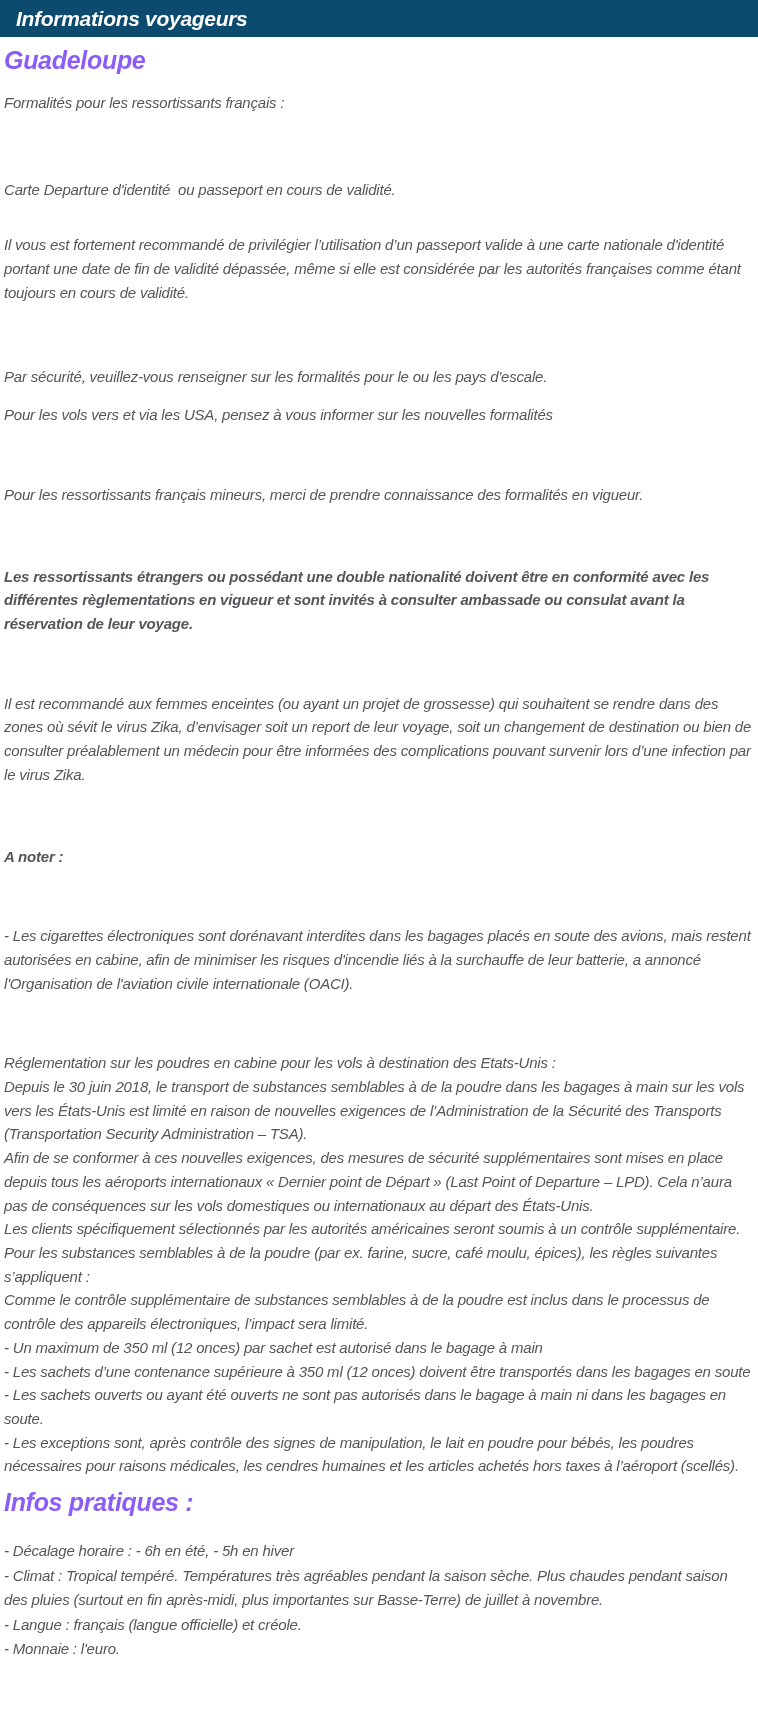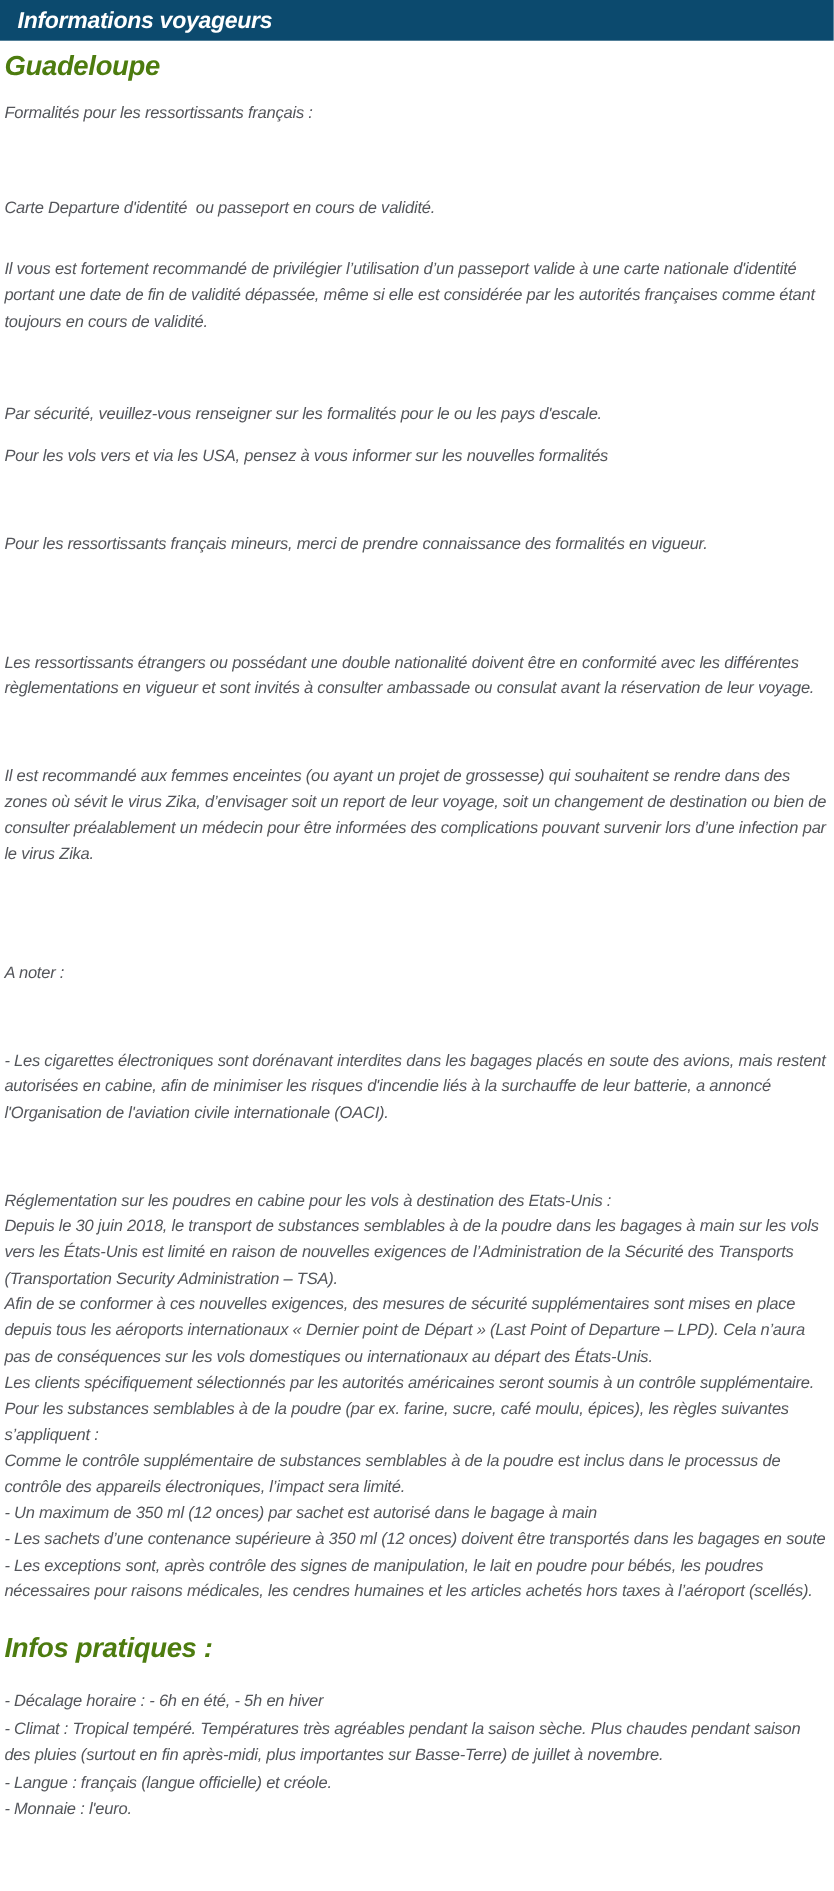--- a/index.html
+++ b/index.html
@@ -31,46 +31,46 @@
     font-weight: 700;
     font-style: italic;
     letter-spacing: -0.3px;
     line-height: 1;
   }
   .content {
     padding: 0 4px 0 4px;
     box-sizing: border-box;
   }
   .pink-heading {
-    color: #4d7c0f;
+    color: #8b5cf6;
     font-size: 25px;
     font-weight: 700;
     font-style: italic;
     margin: 0;
     line-height: 32px;
     letter-spacing: -0.3px;
   }
   .para, .lines .line {
     margin: 0;
     font-size: 15px;
     line-height: 23.7px;
     letter-spacing: -0.2px;
     white-space: pre-wrap;
   }
   .lines-loose .line { line-height: 24.6px; }
 
   
   .mt7  { margin-top: 7px;  }
-  .mt8  { margin-top: 23px;  }
+  .mt8  { margin-top: 8px;  }
   .mt15 { margin-top: 15px; }
   .mt21 { margin-top: 21px; }
   .mt54 { margin-top: 32px; }
   .mt56 { margin-top: 56px; }
   .mt57 { margin-top: 57px; }
-  .mt58 { margin-top: 84px; }
+  .mt58 { margin-top: 58px; font-weight: bold; }
   .mt60 { margin-top: 60px; }
   .mt63 { margin-top: 63px; }
 </style>
 </head>
 <body>
 
 <div class="page">
 
   <header class="titlebar">
     <h1 class="bar-title">Informations voyageurs</h1>
@@ -103,20 +103,21 @@
 
     <div class="lines mt56">
         <div class="line">Réglementation sur les poudres en cabine pour les vols à destination des Etats-Unis :</div>
         <div class="line">Depuis le 30 juin 2018, le transport de substances semblables à de la poudre dans les bagages à main sur les vols vers les États-Unis est limité en raison de nouvelles exigences de l’Administration de la Sécurité des Transports (Transportation Security Administration – TSA).</div>
         <div class="line">Afin de se conformer à ces nouvelles exigences, des mesures de sécurité supplémentaires sont mises en place depuis tous les aéroports internationaux « Dernier point de Départ » (Last Point of Departure – LPD). Cela n’aura pas de conséquences sur les vols domestiques ou internationaux au départ des États-Unis.</div>
         <div class="line">Les clients spécifiquement sélectionnés par les autorités américaines seront soumis à un contrôle supplémentaire.</div>
         <div class="line">Pour les substances semblables à de la poudre (par ex. farine, sucre, café moulu, épices), les règles suivantes s’appliquent :</div>
         <div class="line">Comme le contrôle supplémentaire de substances semblables à de la poudre est inclus dans le processus de contrôle des appareils électroniques, l’impact sera limité.</div>
         <div class="line">- Un maximum de 350 ml (12 onces) par sachet est autorisé dans le bagage à main</div>
         <div class="line">- Les sachets d’une contenance supérieure à 350 ml (12 onces) doivent être transportés dans les bagages en soute</div>
+        <div class="line">- Les sachets ouverts ou ayant été ouverts ne sont pas autorisés dans le bagage à main ni dans les bagages en soute.</div>
         <div class="line">- Les exceptions sont, après contrôle des signes de manipulation, le lait en poudre pour bébés, les poudres nécessaires pour raisons médicales, les cendres humaines et les articles achetés hors taxes à l’aéroport (scellés).</div>
       </div>
 
     <h2 class="pink-heading mt8">Infos pratiques :</h2>
 
     <div class="lines lines-loose mt21">
         <div class="line">- Décalage horaire : - 6h en été, - 5h en hiver</div>
         <div class="line">- Climat : Tropical tempéré. Températures très agréables pendant la saison sèche. Plus chaudes pendant saison des pluies (surtout en fin après-midi, plus importantes sur Basse-Terre) de juillet à novembre.</div>
         <div class="line">- Langue : français (langue officielle) et créole.</div>
         <div class="line">- Monnaie : l'euro.</div>

